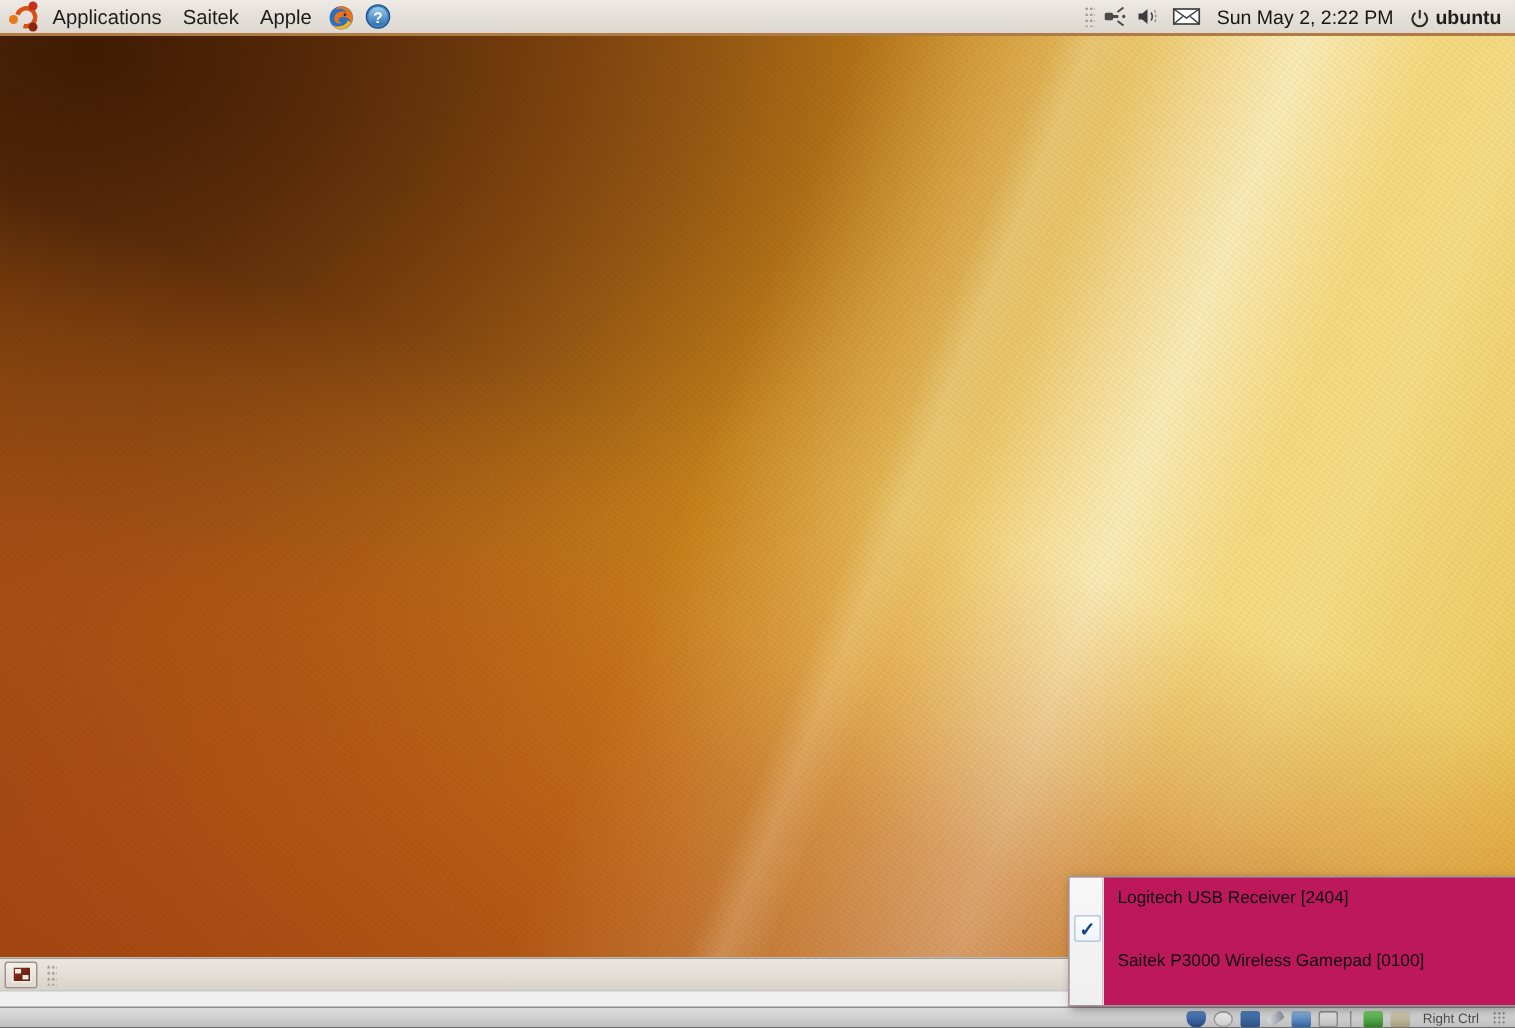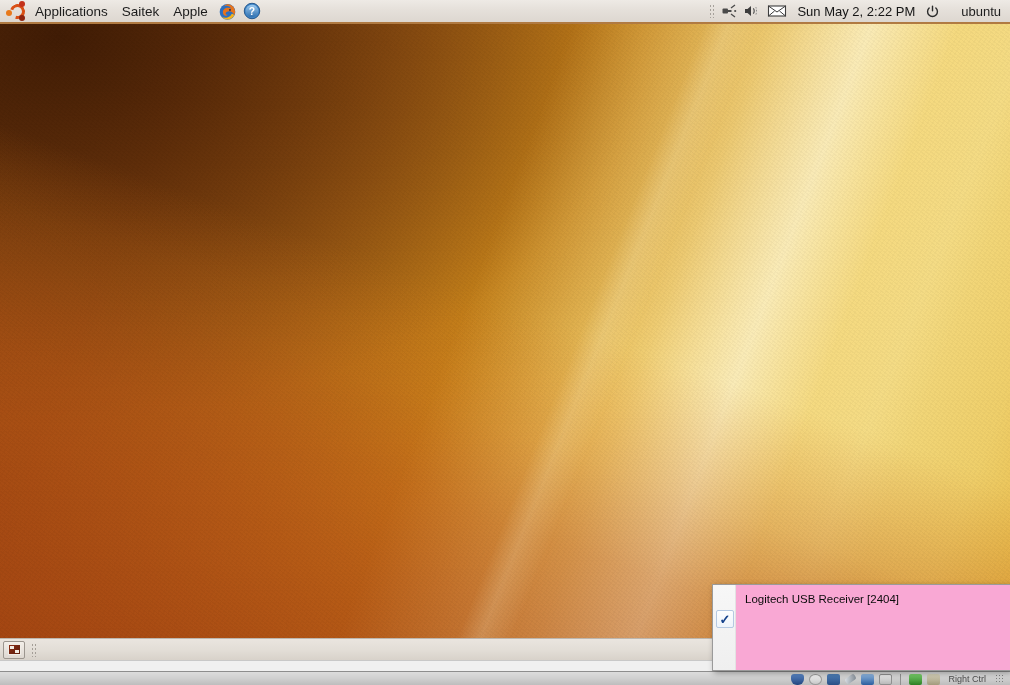--- a/index.html
+++ b/index.html
@@ -90,21 +90,21 @@
     width:15px;height:15px;left:4px;top:3px;
     border:3px solid #d94f15; border-radius:50%;
     border-left-color:transparent; transform:rotate(-28deg);
   }
   #panel-spacer{ flex:1; }
   .tray-ico{ display:flex; align-items:center; justify-content:center; height:24px; padding:0 3px; }
   #grip{ width:7px; height:14px; margin-right:2px;
     background-image:radial-gradient(circle, #9b9690 1px, transparent 1px);
     background-size:3px 4px; opacity:.85; }
   #clock{ font-size:13px; padding:0 7px; color:#151515; white-space:nowrap; }
-  #user-menu{ display:flex; align-items:center; gap:22px; padding:0 9px 0 4px; font-size:13px; }
+  #user-menu{ display:flex; align-items:flex-end; gap:4px; padding:0 9px 0 4px; font-size:13px;font-weight:bold; }
 
   
   #bottom-panel{
     position:absolute; left:0; top:638px; width:1010px; height:22px;
     background:linear-gradient(180deg,#eae5df 0%,#e2ddd6 55%,#d8d2ca 100%);
     border-top:1px solid #bdb7af;
     display:flex; align-items:center;
   }
   #show-desktop{
     width:22px;height:18px; margin-left:3px;
@@ -147,21 +147,21 @@
   .hi-green{ background:linear-gradient(180deg,#79d06a,#2d7f25); border-radius:2px; }
   .hi-vm{ background:linear-gradient(180deg,#d7d2bb,#a39b7d); border-radius:2px; }
   #host-label{ font-size:9px; color:#4c4c4c; line-height:13px; padding-left:3px; white-space:nowrap; }
   #host-grip{ width:9px;height:10px;margin-left:4px;
      background-image:radial-gradient(circle,#7e7e7e .8px,transparent .8px);
      background-size:3px 3px; }
 
   
   #device-menu{
     position:absolute; left:712px; top:584px; width:298px; height:87px;
-    background:#f9a8d4;
+    background:#be185d;
     border:1px solid #9a9a9a;
     border-right:none;
     box-shadow:2px 2px 6px rgba(0,0,0,.35);
     display:flex; flex-direction:column; padding:3px 0 3px 0;
     z-index:30;
   }
   #menu-gutter{
     position:absolute; left:0; top:0; width:23px; height:100%;
     background:linear-gradient(180deg,#f7f7f7,#efefef);
     border-right:1px solid #e3e3e3;
@@ -304,15 +304,19 @@
     <div class="dev-item">
 
       <span>Logitech USB Receiver [2404]</span>
     </div>
 
 
     <div class="dev-item">
       <span class="dev-check">✓</span>
     </div>
 
+    <div class="dev-item">
+
+      <span>Saitek P3000 Wireless Gamepad [0100]</span>
+    </div>
   </div>
 
 </div>
 
 </body></html>

